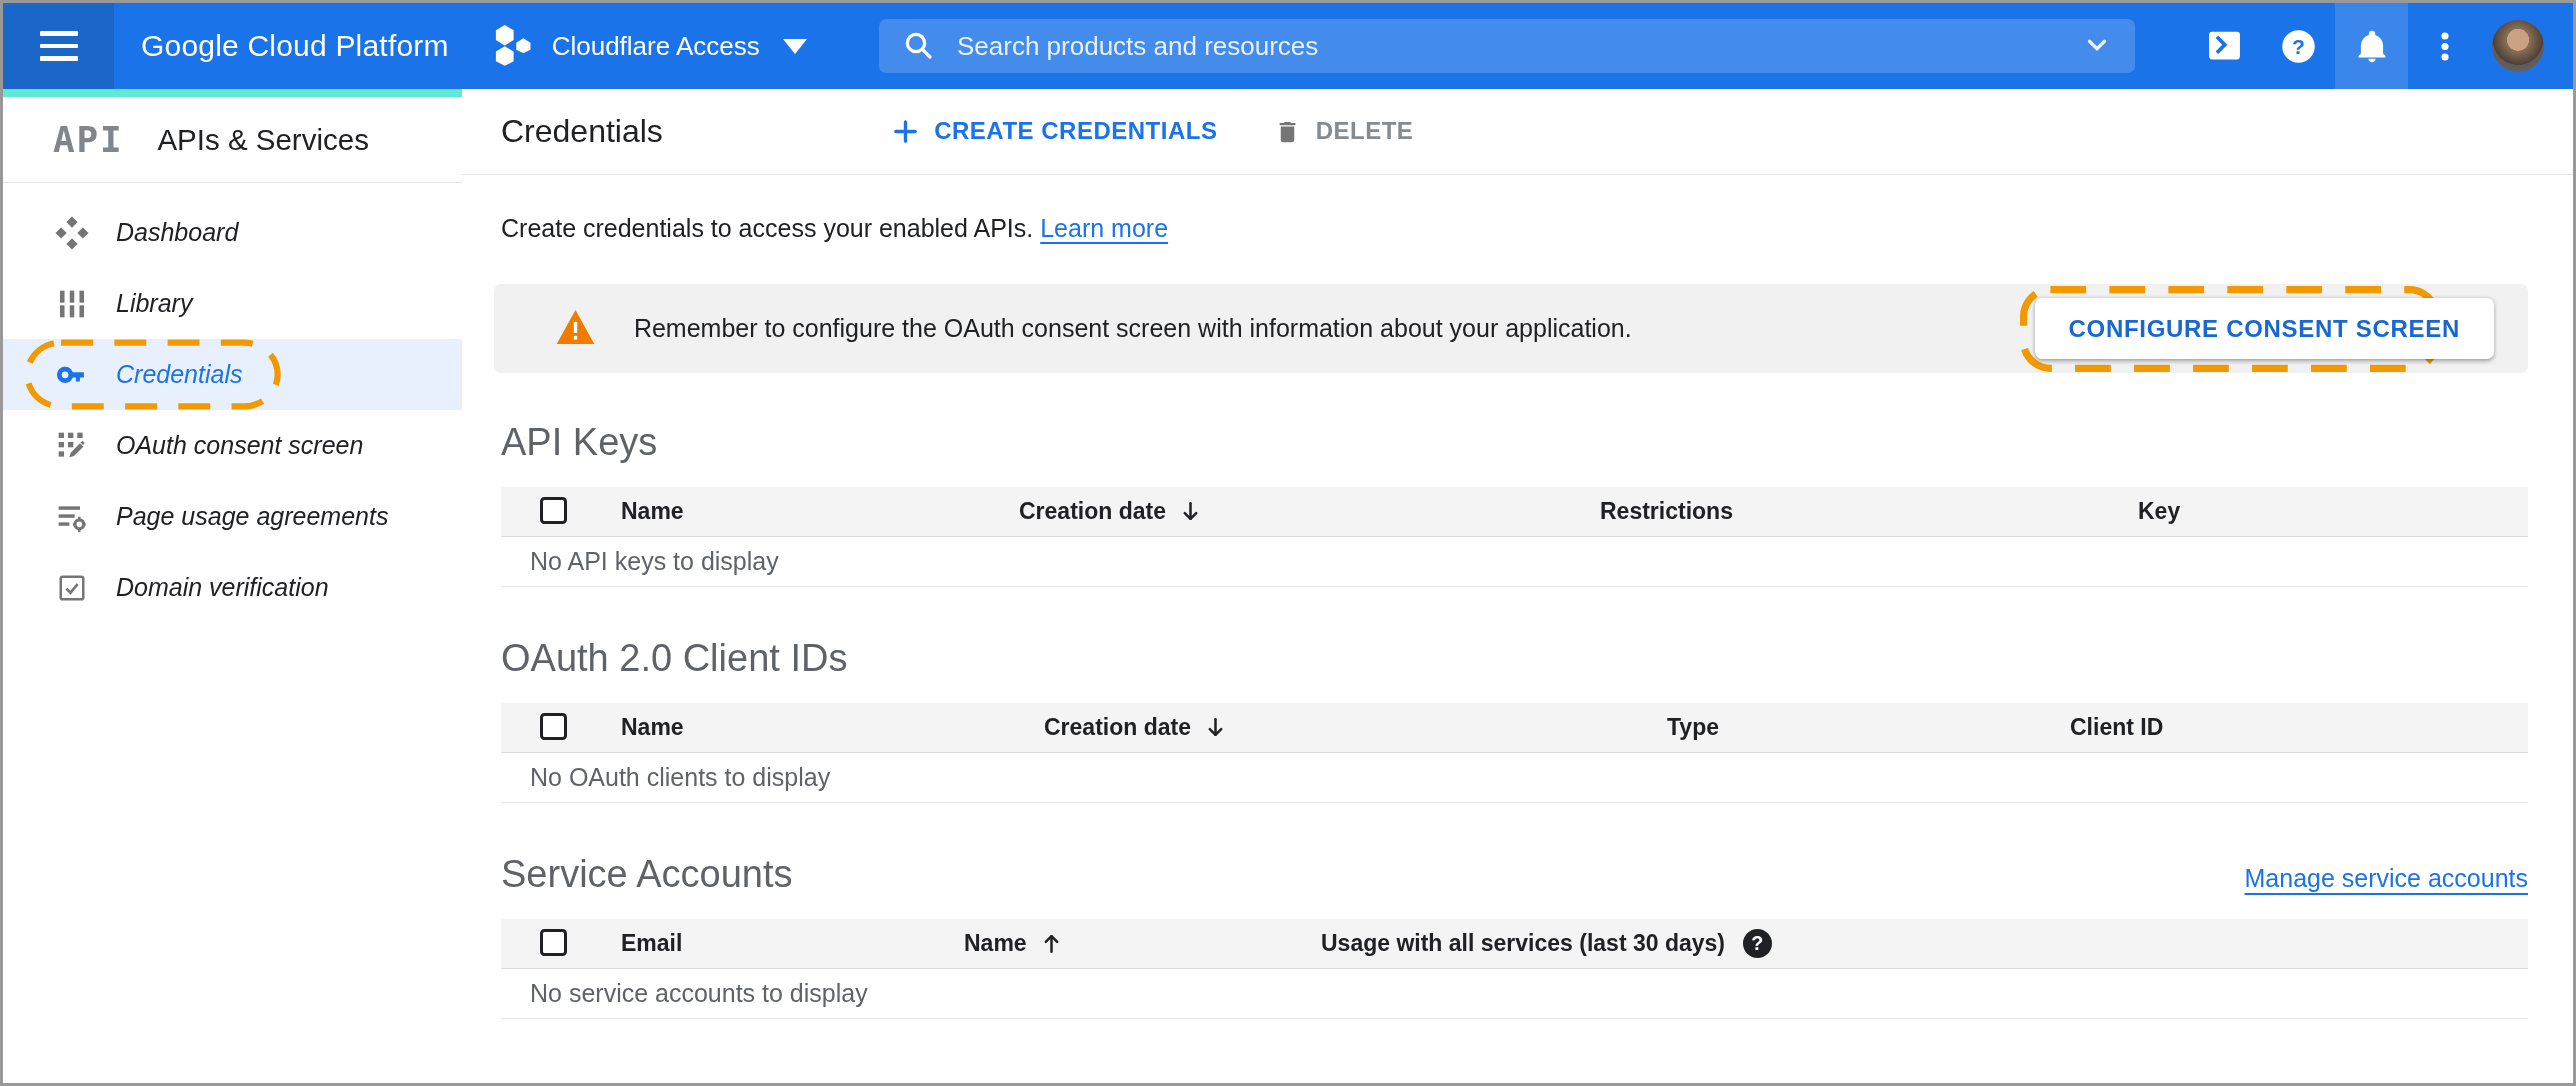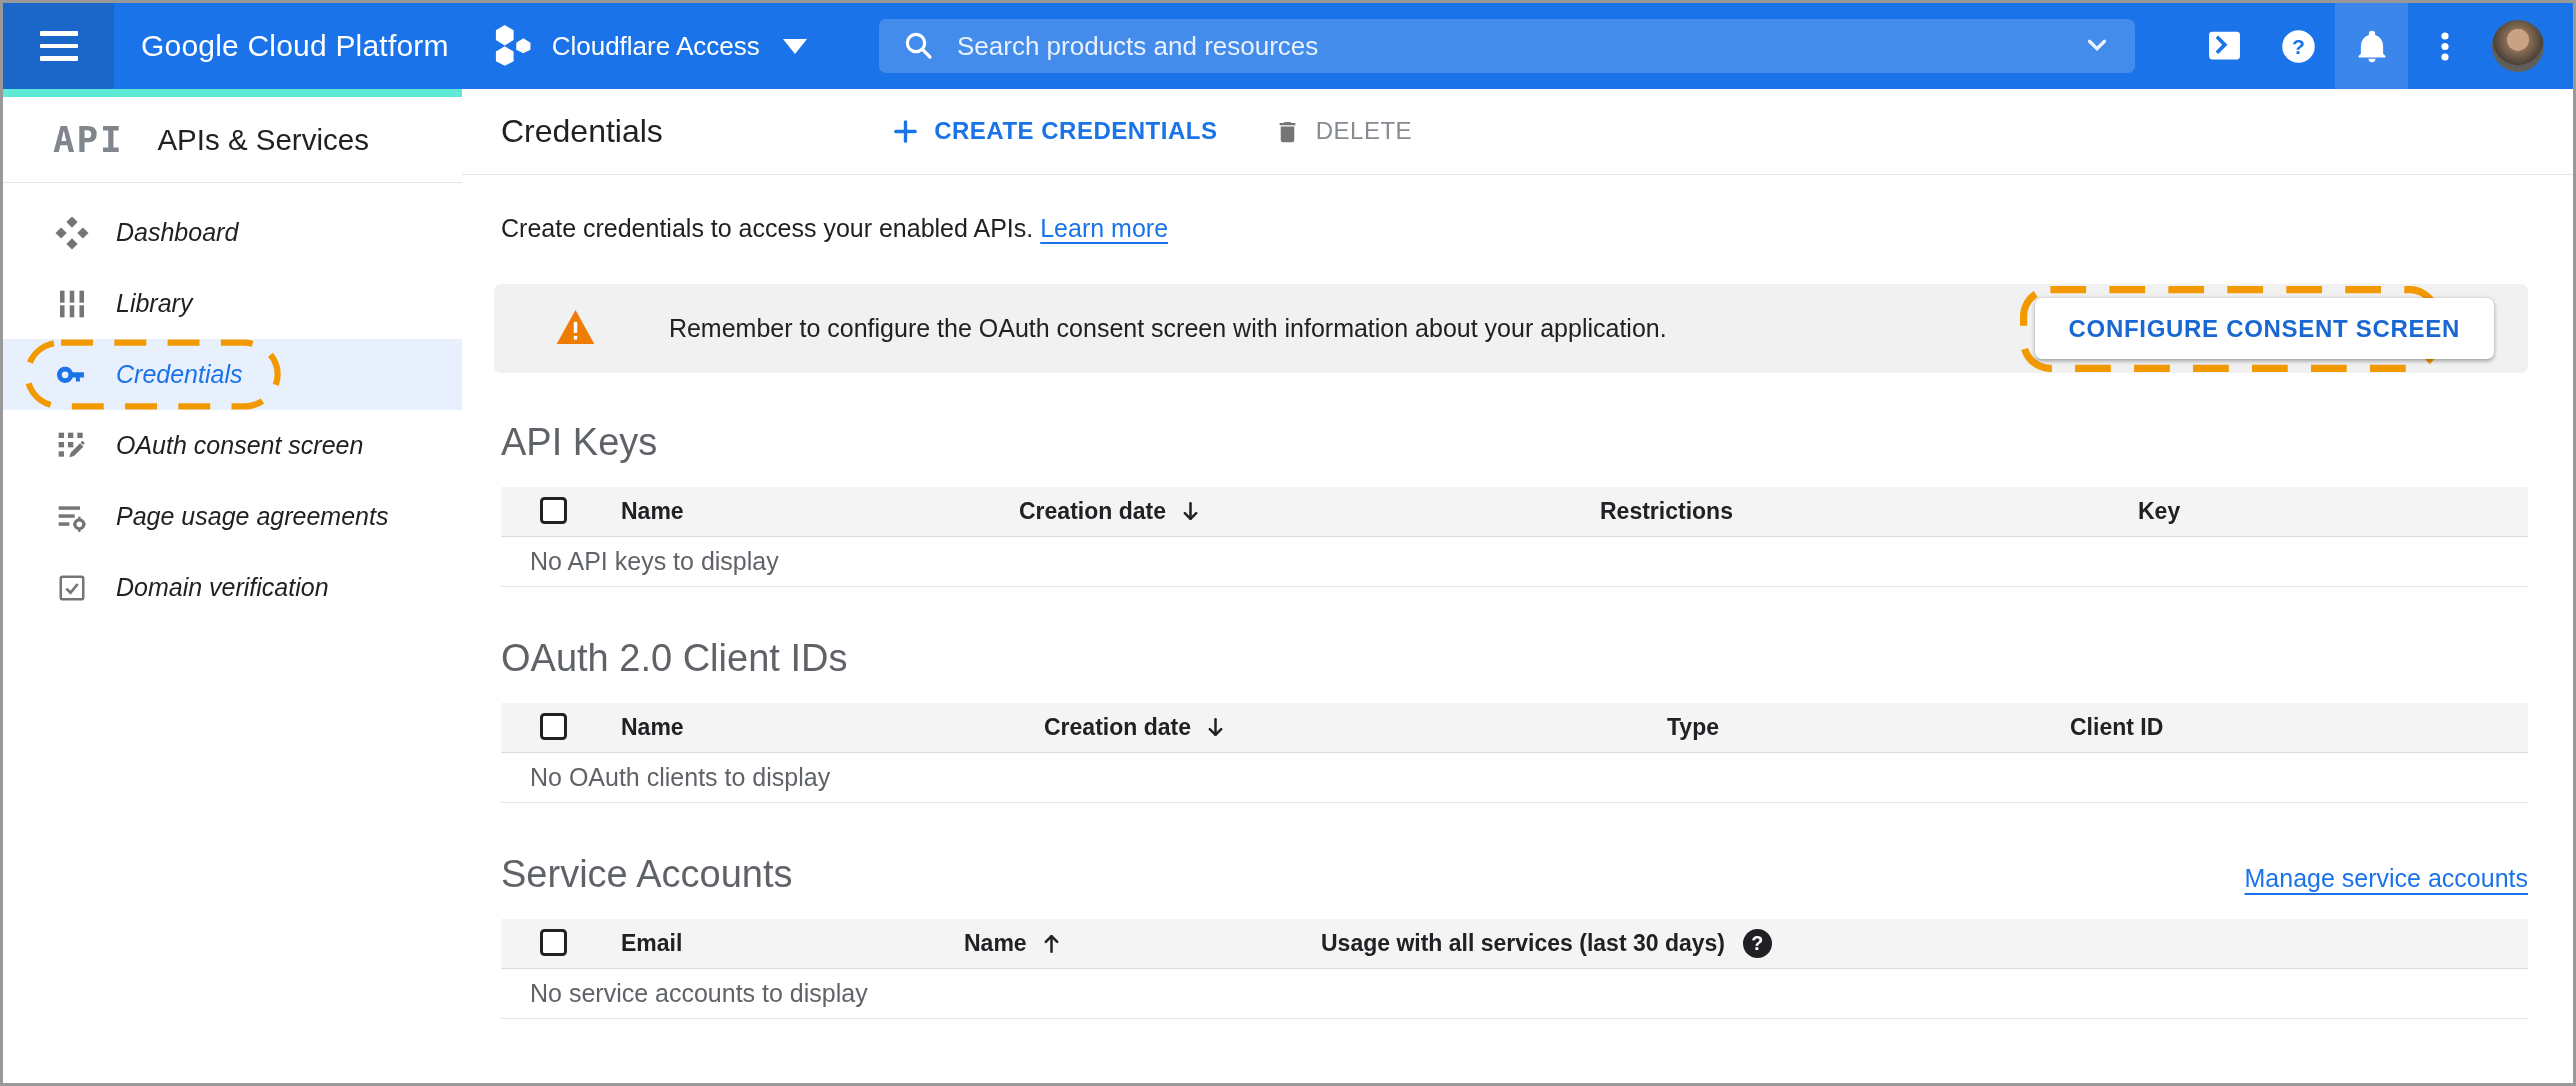--- a/index.html
+++ b/index.html
@@ -36,28 +36,28 @@
   .nav-item .nicon { width:34px; height:34px; flex:0 0 auto; display:flex; align-items:center; justify-content:center; }
   .nav-item.active { background:#e8f0fe; color:#1a73e8; }
   .pill-annotation { position:absolute; left:19.7px; top:0; pointer-events:none; }
 
   
   .main { position:absolute; top:86px; left:459px; right:0; bottom:0; background:#fff; overflow:hidden; }
   .toolbar { height:86px; border-bottom:1.8px solid #e6e6e6; display:flex; align-items:center; padding-left:39px; }
   .page-title { font-size:32px; color:#202124; }
   .tb-btn { display:flex; align-items:flex-start; gap:14.3px; border:none; background:transparent; cursor:pointer; font-family:"Liberation Sans", sans-serif; }
   .create-btn { margin-left:228px; color:#1a73e8; font-size:24px; font-weight:bold; letter-spacing:0.5px; }
-  .delete-btn { margin-left:57px; color:#858b90; font-size:24px; font-weight:normal; letter-spacing:0.5px; }
+  .delete-btn { margin-left:57px; color:#858b90; font-size:24px; font-weight:bold; letter-spacing:0.5px; }
 
   .content { padding:0 45px 0 39px; }
   .intro { margin-top:39px; font-size:25px; color:#202124; }
   .intro a { color:#1a73e8; cursor:pointer; text-decoration:underline; text-underline-offset:5.4px; }
 
   .banner { position:relative; margin-top:41px; margin-left:-7.1px; width:calc(100% + 7.1px); height:89px; background:#f1f1f1; border-radius:7.1px; display:flex; align-items:center; padding-left:61px; }
-  .banner-text { margin-left:73px; font-size:25px; color:#202124; flex:1; }
+  .banner-text { margin-left:38px; font-size:25px; color:#202124; flex:1; }
   .consent-wrap { position:relative; margin-right:19.7px; padding:12.5px 14.3px; flex:0 0 auto; }
   .consent-btn { position:relative; background:#fff; color:#1967d2; border:none; border-radius:7.1px; height:61px; padding:0 34px; font-size:24px; font-weight:bold; letter-spacing:0.7px; box-shadow:0 1.8px 4.5px rgba(0,0,0,0.35); cursor:pointer; font-family:"Liberation Sans", sans-serif; }
   .dash-overlay { position:absolute; inset:0; pointer-events:none; }
 
   .section-head { display:flex; align-items:baseline; justify-content:space-between; }
   .section-title { font-size:38px; font-weight:400; color:#5f6368; }
   .mt-apikeys { margin-top:48px; }
   .mt-oauth { margin-top:50px; }
   .mt-svc { margin-top:50px; }
   .manage-link { font-size:25px; color:#1a73e8; text-decoration:underline; text-underline-offset:6.3px; cursor:pointer; }

